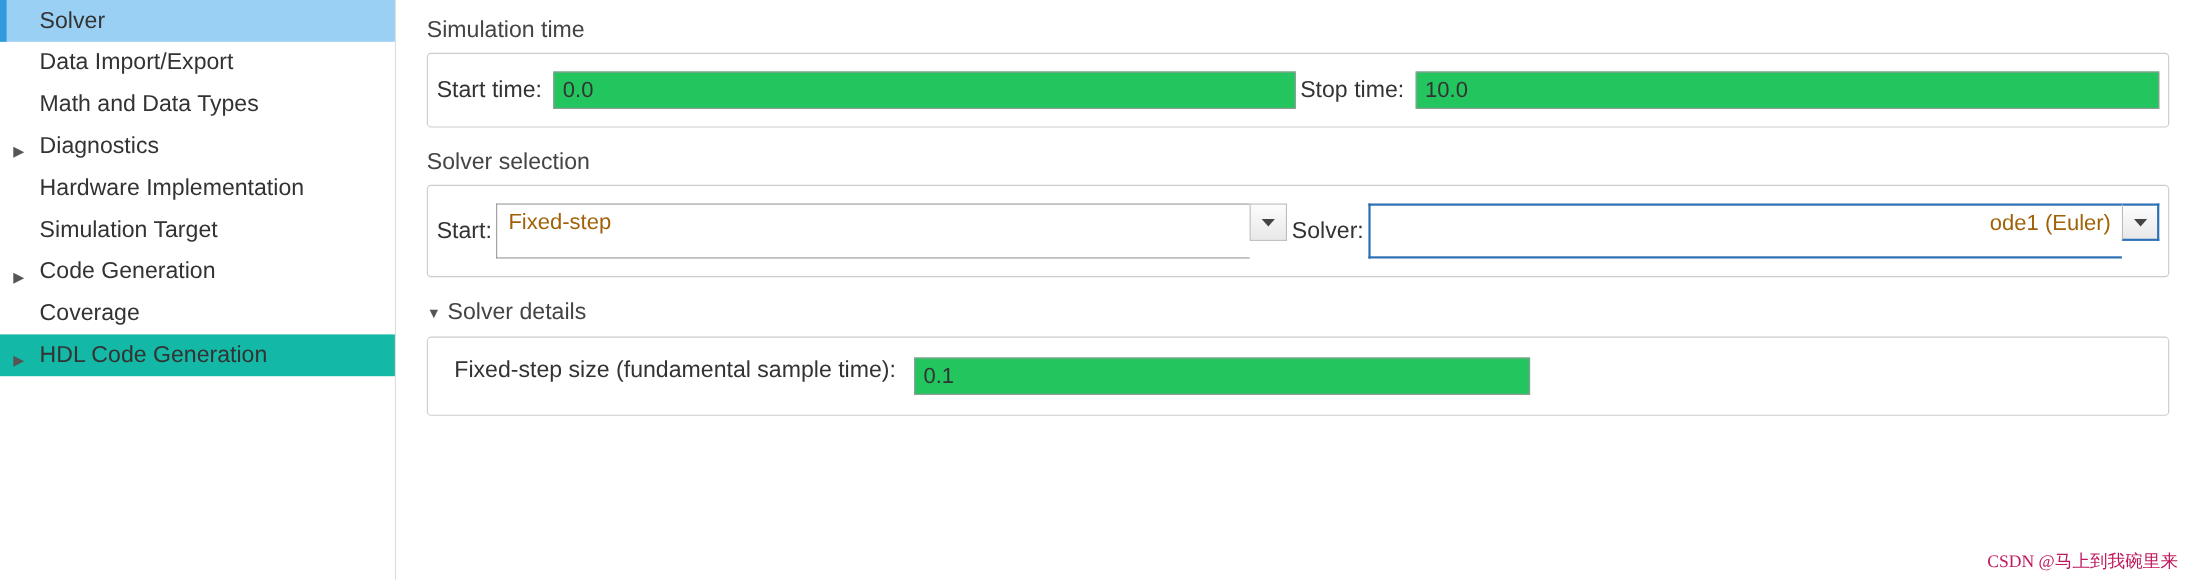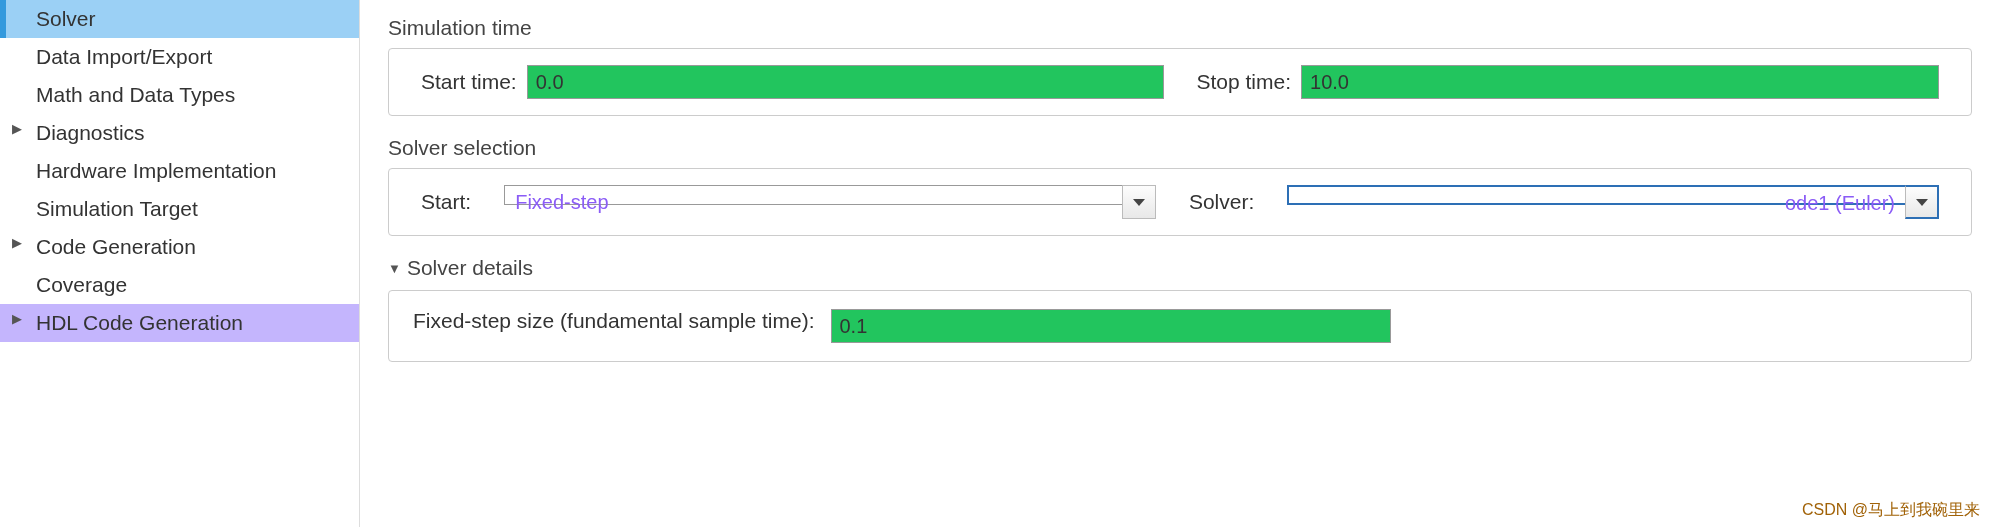--- a/index.html
+++ b/index.html
@@ -23,29 +23,29 @@
       border-right: 1px solid #ddd;
       padding-top: 0;
     }
     .sidebar-item {
       padding: 7px 10px 7px 36px;
       cursor: pointer;
       font-size: 21px;
       color: #333;
       position: relative;
       display: flex;
-      align-items: flex-start;
+      align-items: flex-end;
     }
     .sidebar-item.selected {
       background: #9bd0f5;
       border-left: 6px solid #3399dd;
       padding-left: 30px;
     }
     .sidebar-item.hover-item {
-      background: #c4b5fd;
+      background: #14b8a6;
     }
     .sidebar-item.has-children::before {
       content: "▶";
       position: absolute;
       left: 12px;
       font-size: 13px;
       color: #555;
     }
     .main {
       flex: 1;
@@ -61,25 +61,25 @@
       align-items: center;
       gap: 6px;
     }
     .section-title .arrow {
       font-size: 13px;
       color: #555;
     }
     .section-box {
       border: 1px solid #ccc;
       border-radius: 4px;
-      padding: 16px 32px;
+      padding: 16px 8px;
       margin-bottom: 20px;
       display: flex;
       align-items: center;
-      gap: 33px;
+      gap: 4px;
     }
     .section-box-inner {
       border: 1px solid #ccc;
       border-radius: 4px;
       padding: 18px 24px;
       margin-top: 10px;
       display: flex;
       gap: 16px;
     }
     .field-group {
@@ -104,23 +104,23 @@
     .select-wrapper {
       display: flex;
       align-items: stretch;
       flex: 1;
     }
     .select-input {
       border: 1px solid #999;
       padding: 5px 10px;
       font-size: 20px;
       background: #fff;
-      color: #8b5cf6;
-      flex: 1;
-      height: 20px;
+      color: #a16207;
+      flex: 1;
+      height: 50px;
       border-right: none;
     }
     .select-input.highlighted {
       border: 2px solid #2d6fb5;
       border-right: none;
       text-align: right;
     }
     .select-button {
       width: 34px;
       height: 34px;
@@ -143,21 +143,22 @@
       border-top: 7px solid #444;
     }
     .details-wrap {
       margin-top: 4px;
     }
     .watermark {
       position: absolute;
       bottom: 6px;
       right: 20px;
       font-size: 16px;
-      color: #a16207;
+      color: #be185d;
+      font-family: Liberation Serif, serif;
     }
     .start-input { flex: 1; }
     .stop-input { flex: 1; }
     .type-select { flex: 1; }
     .solver-select { width: 350px; }
     .fixed-step-input { width: 560px; }
   </style>
 </head>
 <body>
 

